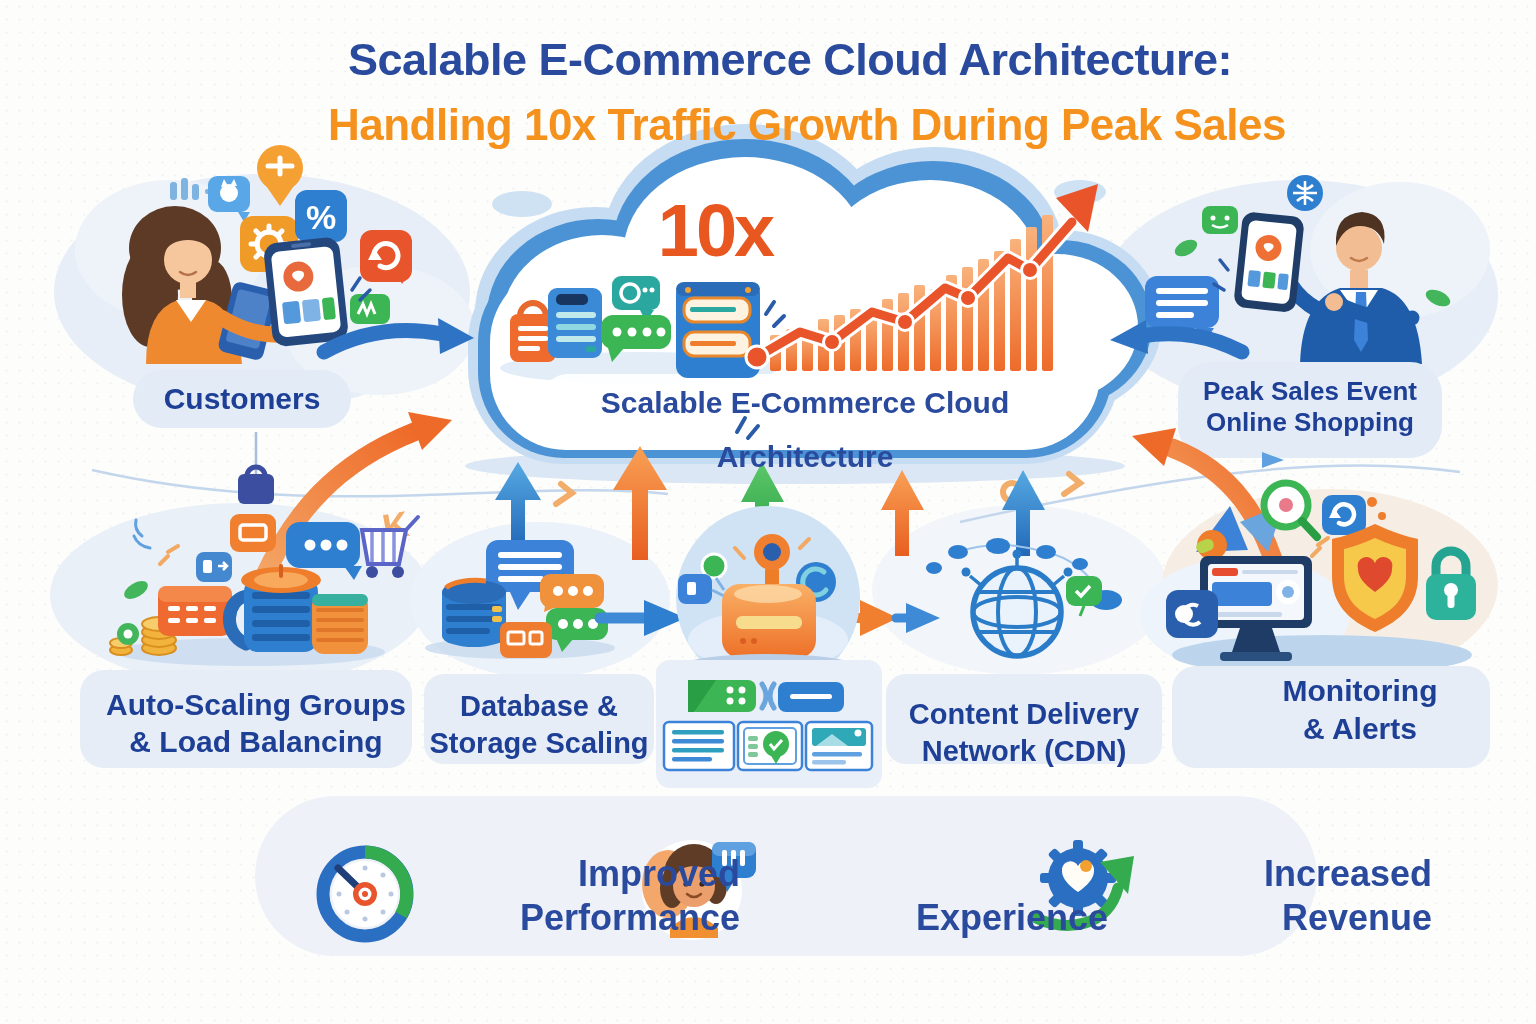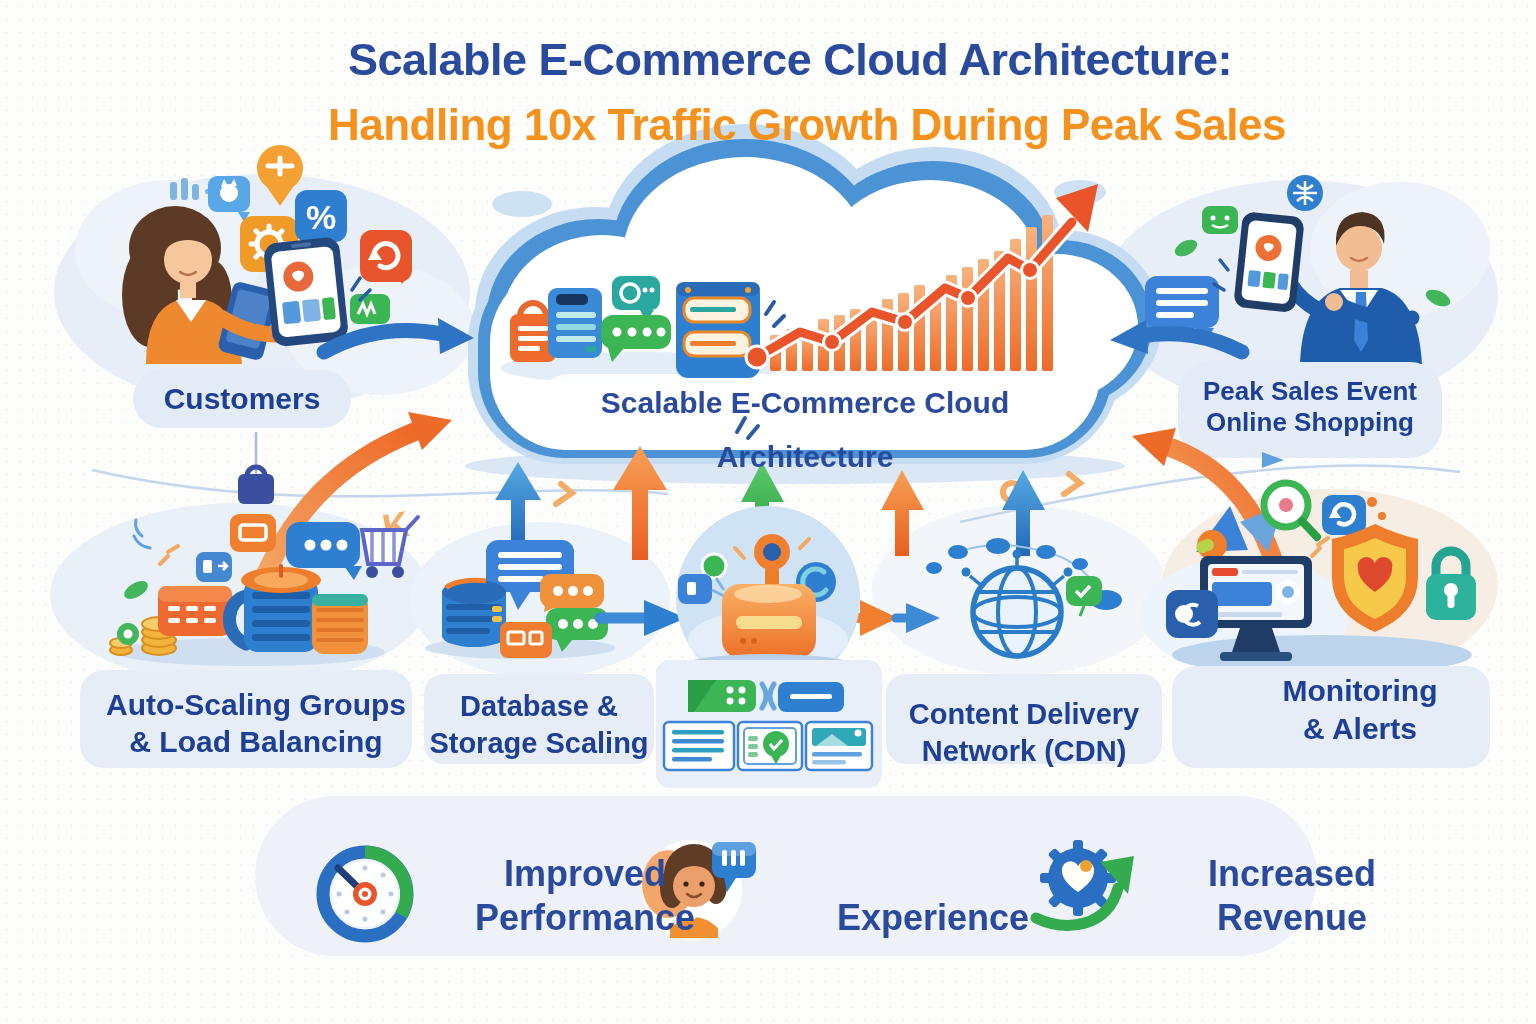--- a/index.html
+++ b/index.html
@@ -22,21 +22,21 @@
   #stat10x{left:650px;top:194px;width:130px;font-size:74px;line-height:74px;letter-spacing:-3px;}
   #statwords{left:745px;top:202px;width:250px;font-size:41px;line-height:49px;letter-spacing:-.5px;}
   #cloudcaption{left:540px;top:376px;width:530px;line-height:54px;font-size:30px;}
   #customers{left:133px;top:370px;width:218px;line-height:58px;font-size:30px;}
   #peak{left:1178px;top:376px;width:264px;font-size:26px;line-height:31px;}
   .comp{font-size:29px;line-height:37px;}
   #comp0{left:80px;top:686px;width:352px;font-size:30px;}
   #comp1{left:424px;top:688px;width:230px;}
   #comp2{left:886px;top:688px;width:276px;margin-top:8px;}
   #comp3{left:1172px;top:672px;width:376px;font-size:30px;line-height:38px;}
-  .benefit{font-size:36px;line-height:44px;text-align:center;}
+  .benefit{font-size:36px;line-height:44px;text-align:right;}
   #ben0{left:430px;top:852px;width:310px;}
   #ben1{left:758px;top:852px;width:350px;}
   #ben2{left:1152px;top:852px;width:280px;}
 </style>
 </head>
 <body>
 
 <div id="stage">
 
 <svg id="artwork" width="1536" height="1024" viewBox="0 0 1536 1024">
@@ -679,20 +679,21 @@
       <circle cx="1086" cy="866" r="6" fill="#f2a030"></circle>
       <path d="M1036,918 C1068,933 1108,926 1118,888" stroke="#35ab4f" stroke-width="11" fill="none" stroke-linecap="round"></path>
       <polygon points="1100,862 1134,856 1128,894" fill="#35ab4f"></polygon>
     </g>
   </g>
 </svg>
 
 <div id="title1" class="txt center blue">Scalable E-Commerce Cloud Architecture:</div>
 <div id="title2" class="txt center orange">Handling 10x Traffic Growth During Peak Sales</div>
 
+<div id="stat10x" class="txt center redorange">10x</div>
 <div id="cloudcaption" class="txt center blue">Scalable E-Commerce Cloud Architecture</div>
 
 <div id="customers" class="txt center deepblue">Customers</div>
 
 <div id="peak" class="txt center deepblue">
   <span>Peak Sales Event</span><br>
   <span>Online Shopping</span>
 </div>
 
 <div id="comp0" class="txt center deepblue comp">

